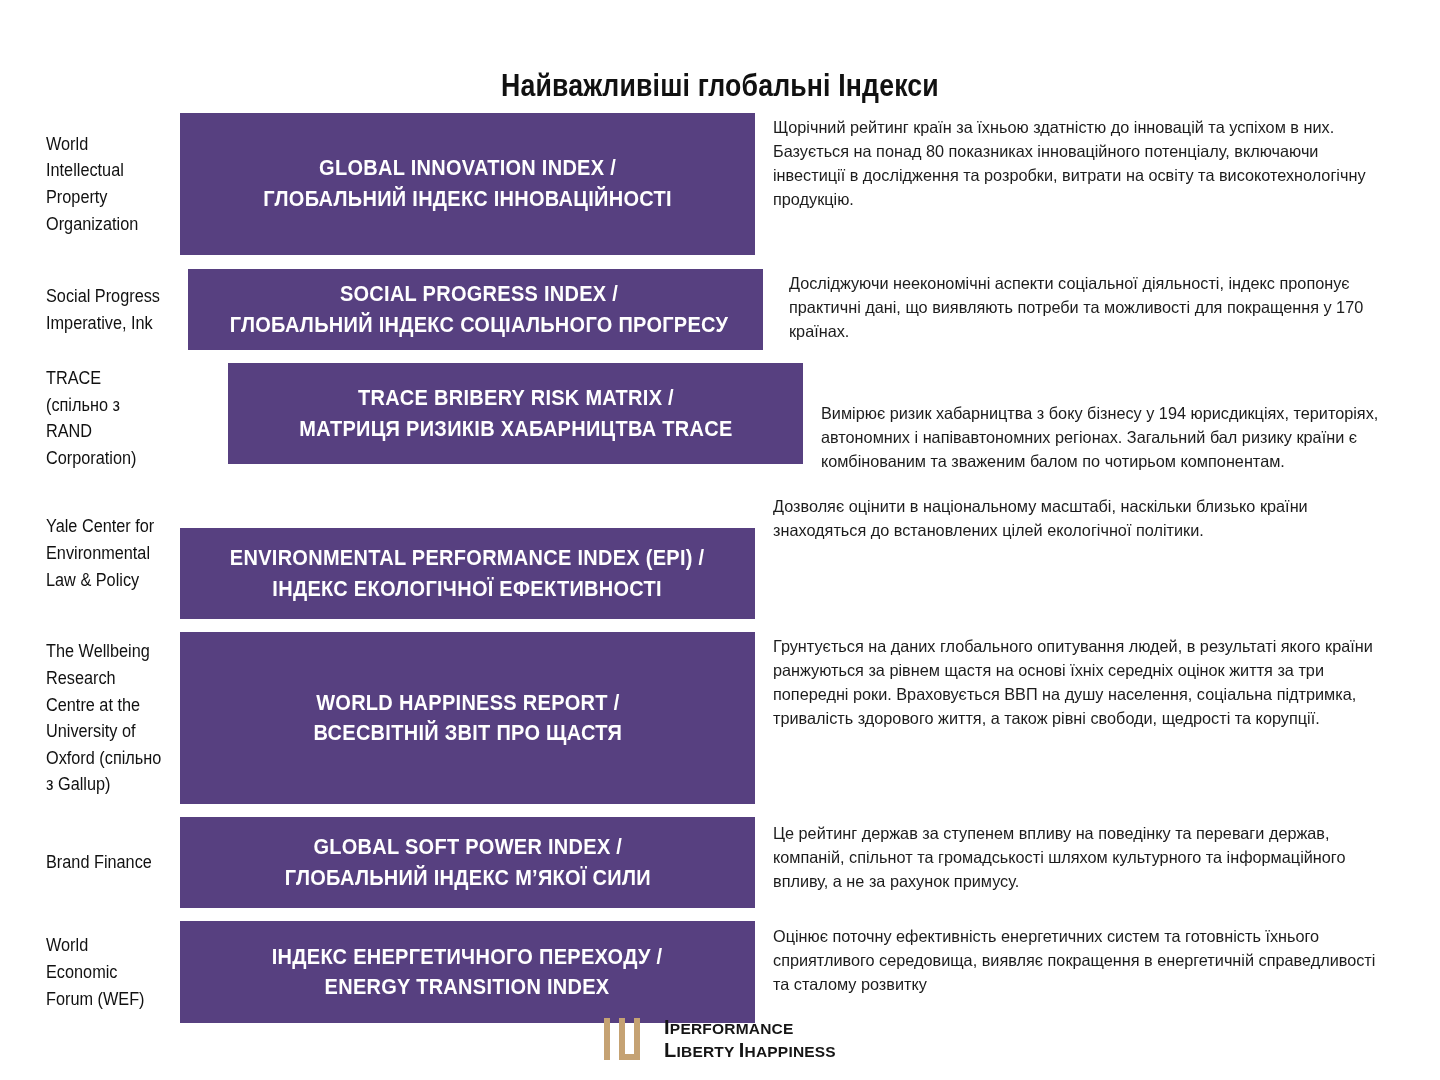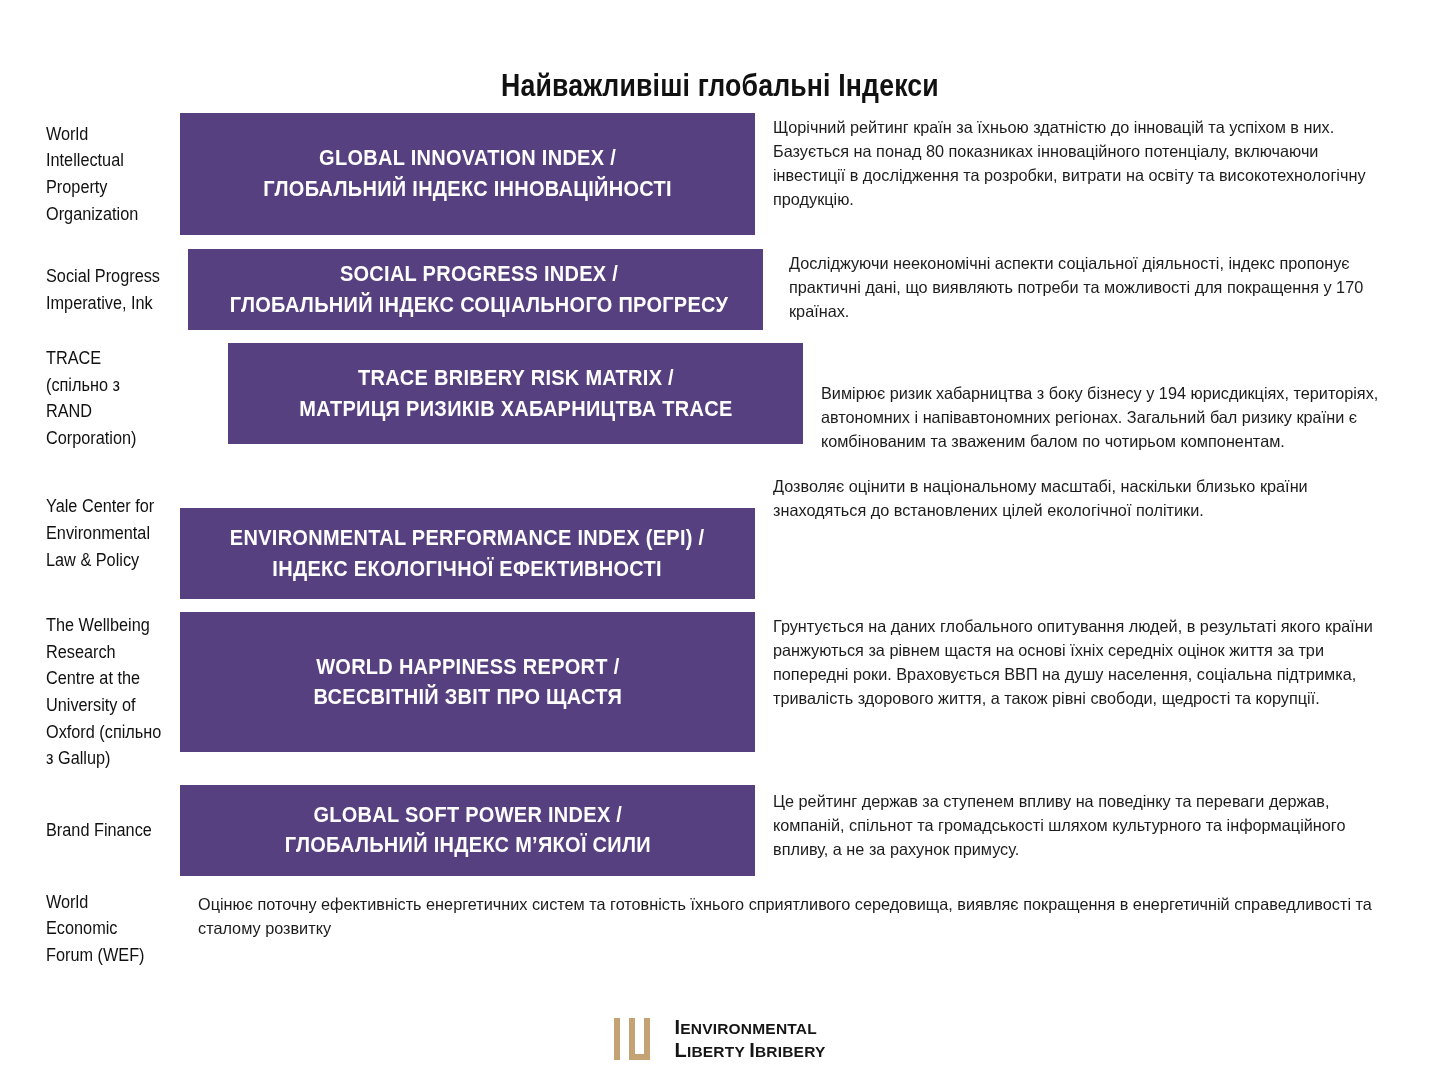--- a/index.html
+++ b/index.html
@@ -96,25 +96,25 @@
   .desc-text {
     font-family: "Liberation Sans", sans-serif;
     font-size: 16.5px;
     line-height: 1.46;
     color: #1c1c1c;
     transform: scaleX(0.985);
     transform-origin: left top;
   }
 
   
-  .row-h1 .index-cell { height: 122px; }
+  .row-h1 .index-cell { height: 142px; }
   .row-h2 .index-cell { height: 81px; justify-content: flex-end; }
   .row-h3 .index-cell { height: 101px; margin-left: 48px; }
   .row-h4 .index-cell { height: 91px; margin-top: 41px; }
-  .row-h5 .index-cell { height: 140px; }
+  .row-h5 .index-cell { height: 172px; }
   .row-h6 .index-cell { height: 91px; }
   .row-h7 .index-cell { height: 102px; }
 
   .row-h1 { margin-bottom: 14px; }
   .row-h2 { margin-bottom: 13px; gap: 8px; }
   .row-h3 { margin-bottom: 14px; }
   .row-h4 { margin-bottom: 13px; }
   .row-h5 { margin-bottom: 13px; }
   .row-h6 { margin-bottom: 13px; }
 
@@ -252,33 +252,37 @@
     </div>
     <div class="desc-cell">
       <div class="desc-text">Це рейтинг держав за ступенем впливу на поведінку та переваги держав, компаній, спільнот та громадськості шляхом культурного та інформаційного впливу, а не за рахунок примусу.</div>
     </div>
   </div>
 
   <div class="index-row row-h7">
     <div class="org-cell">
       <div class="org-name">World Economic Forum (WEF)</div>
     </div>
+    <div class="index-cell">
+      <div class="index-name">ІНДЕКС ЕНЕРГЕТИЧНОГО ПЕРЕХОДУ /
+ENERGY TRANSITION INDEX</div>
+    </div>
     <div class="desc-cell">
       <div class="desc-text">Оцінює поточну ефективність енергетичних систем та готовність їхнього сприятливого середовища, виявляє покращення в енергетичній справедливості та сталому розвитку</div>
     </div>
   </div>
 
 </div>
 
 <div class="footer">
   <div class="logo">
     <div class="logo-mark">
       <span class="bar bar-1"></span>
       <span class="bar bar-2"></span>
       <span class="bar bar-3"></span>
       <span class="bar bar-4"></span>
     </div>
     <div class="logo-text">
-      <span class="logo-line"><span>I</span><span class="small-caps">ENVIRONMENTAL</span></span>
-      <span class="logo-line"><span>L</span><span class="small-caps">IBERTY </span><span>I</span><span class="small-caps">BRIBERY</span></span>
+      <span class="logo-line"><span>I</span><span class="small-caps">PERFORMANCE</span></span>
+      <span class="logo-line"><span>L</span><span class="small-caps">IBERTY </span><span>I</span><span class="small-caps">HAPPINESS</span></span>
     </div>
   </div>
 </div>
 
 </body></html>

